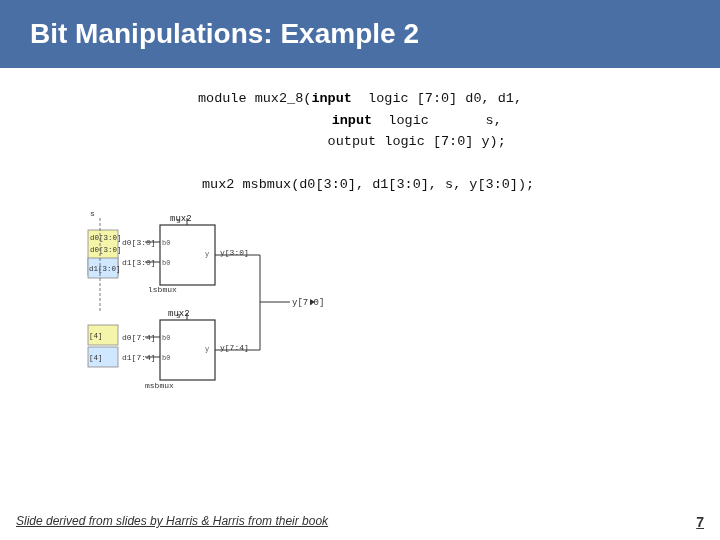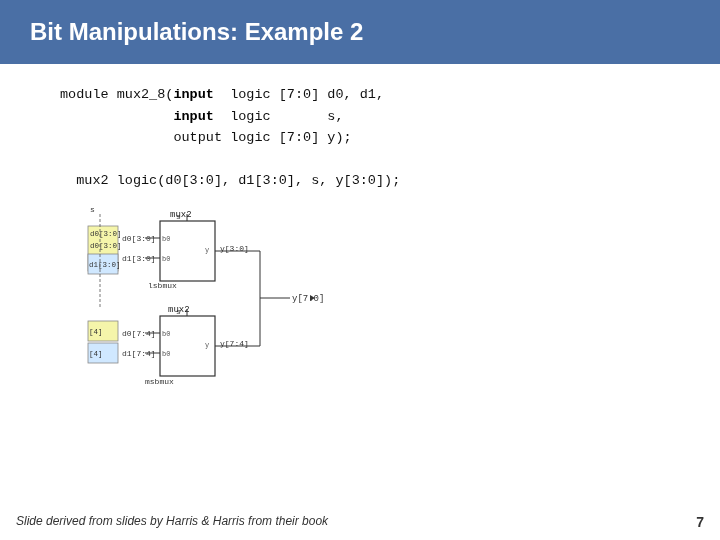--- a/index.html
+++ b/index.html
@@ -8,38 +8,39 @@
       height: 540px;
       background: #fff;
       font-family: Arial, sans-serif;
       overflow: hidden;
     }
 
     .header {
       background: #4a6fa5;
       color: white;
       padding: 18px 30px;
-      font-size: 24px;
+      font-size: 28px;
       font-weight: bold;
     }
 
     .content {
       padding: 20px 60px 10px 60px;
     }
 
     .code-block {
       font-family: 'Courier New', Courier, monospace;
       font-size: 13.5px;
       color: #111;
       line-height: 1.6;
       margin-bottom: 14px;
     }
 
     .code-line {
       white-space: pre;
+      text-align: center;
     }
 
     .diagram-area {
       margin-top: 2px;
       position: relative;
       height: 210px;
     }
 
     .diagram-svg {
       width: 340px;
@@ -49,20 +50,21 @@
     .footer {
       position: absolute;
       bottom: 10px;
       left: 0;
       width: 100%;
       display: flex;
       justify-content: space-between;
       padding: 0 16px;
       font-size: 12px;
       color: #333;
+      text-decoration: underline;
     }
 
     .footer-left {
       font-style: italic;
     }
 
     .footer-right {
       font-weight: bold;
       font-size: 14px;
     }
@@ -73,21 +75,21 @@
 <div class="header">
   <span>Bit Manipulations: Example 2</span>
 </div>
 
 <div class="content">
   <div class="code-block">
     <div class="code-line">module mux2_8(<span style="color:#000;font-weight:bold;">input</span>  logic [7:0] d0, d1,</div>
     <div class="code-line">              <span style="color:#000;font-weight:bold;">input</span>  logic       s,</div>
     <div class="code-line">              output logic [7:0] y);</div>
     <div class="code-line">&nbsp;</div>
-    <div class="code-line">  mux2 logic(d0[3:0], d1[3:0], s, y[3:0]);</div>
+    <div class="code-line">  mux2 msbmux(d0[3:0], d1[3:0], s, y[3:0]);</div>
   </div>
 
   <div class="diagram-area">
     <svg class="diagram-svg" viewBox="0 0 340 210" xmlns="http://www.w3.org/2000/svg" style="font-family: 'Courier New', monospace; font-size: 9px;">
 
       <rect x="100" y="15" width="55" height="60" fill="white" stroke="#333" stroke-width="1.2"></rect>
       <text x="110" y="11" font-size="9" fill="#222">mux2</text>
 
       <text x="62" y="35" font-size="8" fill="#333">d0[3:0]</text>
       <text x="62" y="55" font-size="8" fill="#333">d1[3:0]</text>

